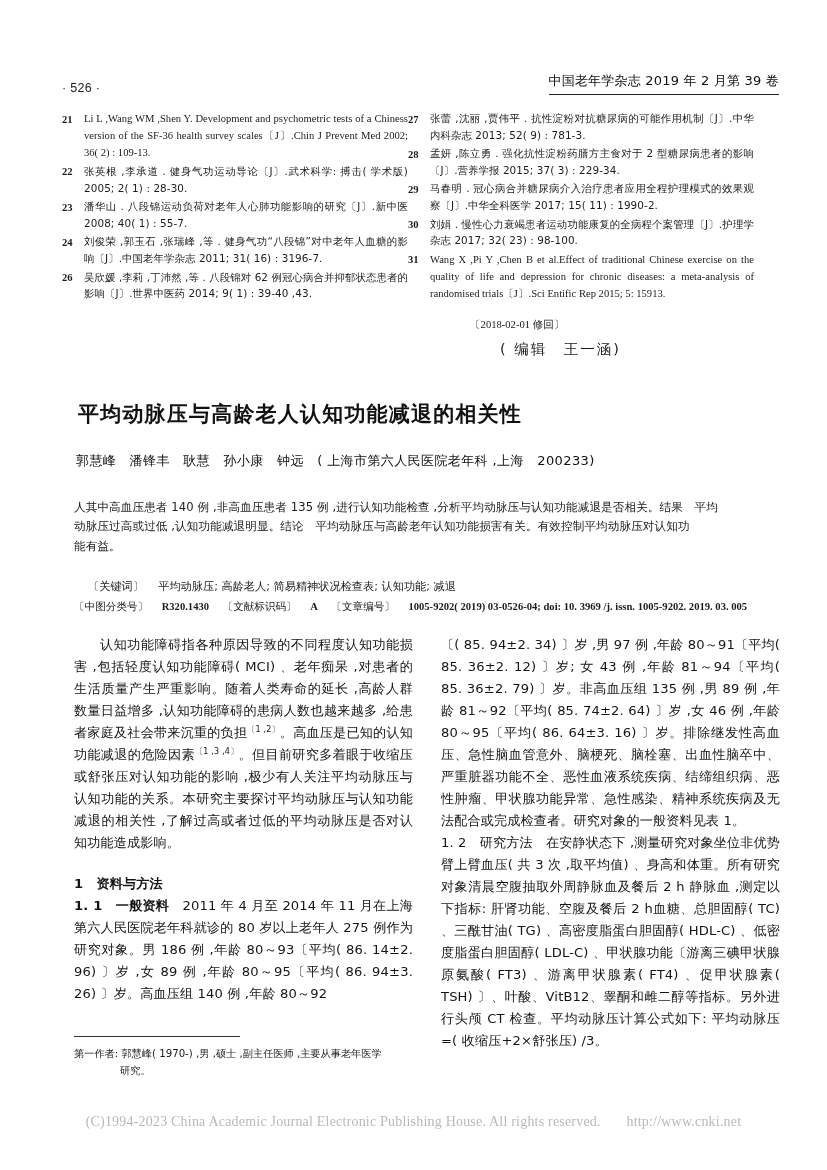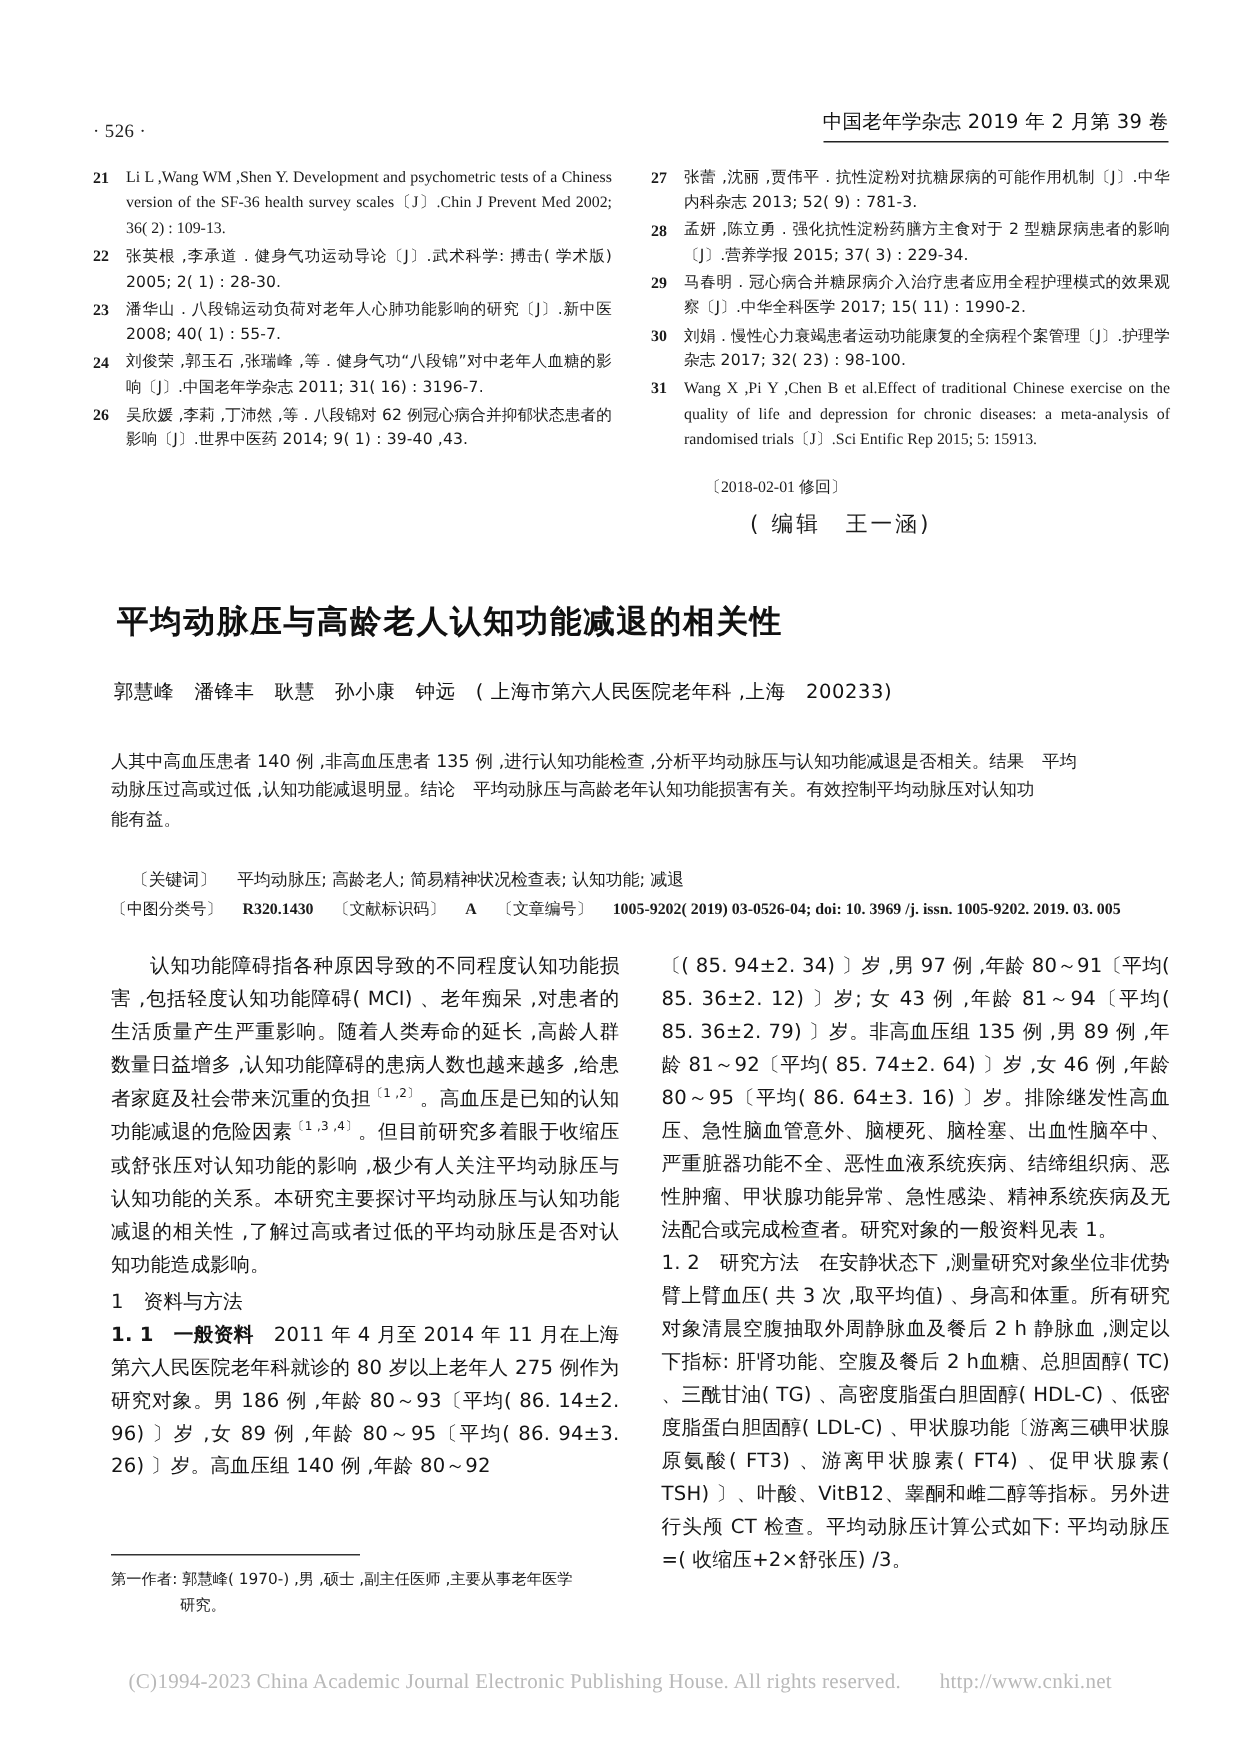--- a/index.html
+++ b/index.html
@@ -14,35 +14,35 @@
     position:absolute;inset:0;
     padding:0;
   }
 
   
   .runhead{
     position:absolute;left:62px;right:48px;top:72px;
     display:flex;align-items:flex-end;justify-content:space-between;
   }
   .folio{
-    font-family:Liberation Serif, serif;
+    font-family:Liberation Sans, sans-serif;
     font-size:12.5px;letter-spacing:.3px;color:#222;text-align:center;
   }
   .journal{
     font-family:"DejaVu Sans","Liberation Sans",sans-serif;
     font-size:13px;color:#111;
     border-bottom:1px solid #222;
     padding-bottom:4px;
     letter-spacing:.2px;
   }
 
   
   .refs{
     position:absolute;left:62px;top:110px;width:718px;
-    display:flex;gap:26px;justify-content:flex-end;
+    display:flex;
   }
   .refcol{width:346px;}
   .ref{
     display:flex;
     font-size:10.6px;
     line-height:1.62;
     margin-bottom:1.5px;
   }
   .ref .num{
     width:22px;flex:0 0 22px;
@@ -131,22 +131,22 @@
     margin:0;
     font-family:"DejaVu Sans","Liberation Sans",sans-serif;
     font-size:13.1px;
     line-height:1.68;
     text-align:justify;
     letter-spacing:.15px;
     color:#151515;
   }
   .col p.ind{text-indent:26px;}
   .col .sec{
-    font-weight:normal;
-    margin-top:3px;
+    font-weight:bold;
+    margin-top:19px;
   }
   sup{font-size:8px;vertical-align:super;}
 
   
   .fnrule{
     position:absolute;left:74px;top:1036px;width:166px;
     border-top:1px solid #333;
   }
   .footnote{
     position:absolute;left:74px;top:1046px;width:340px;

